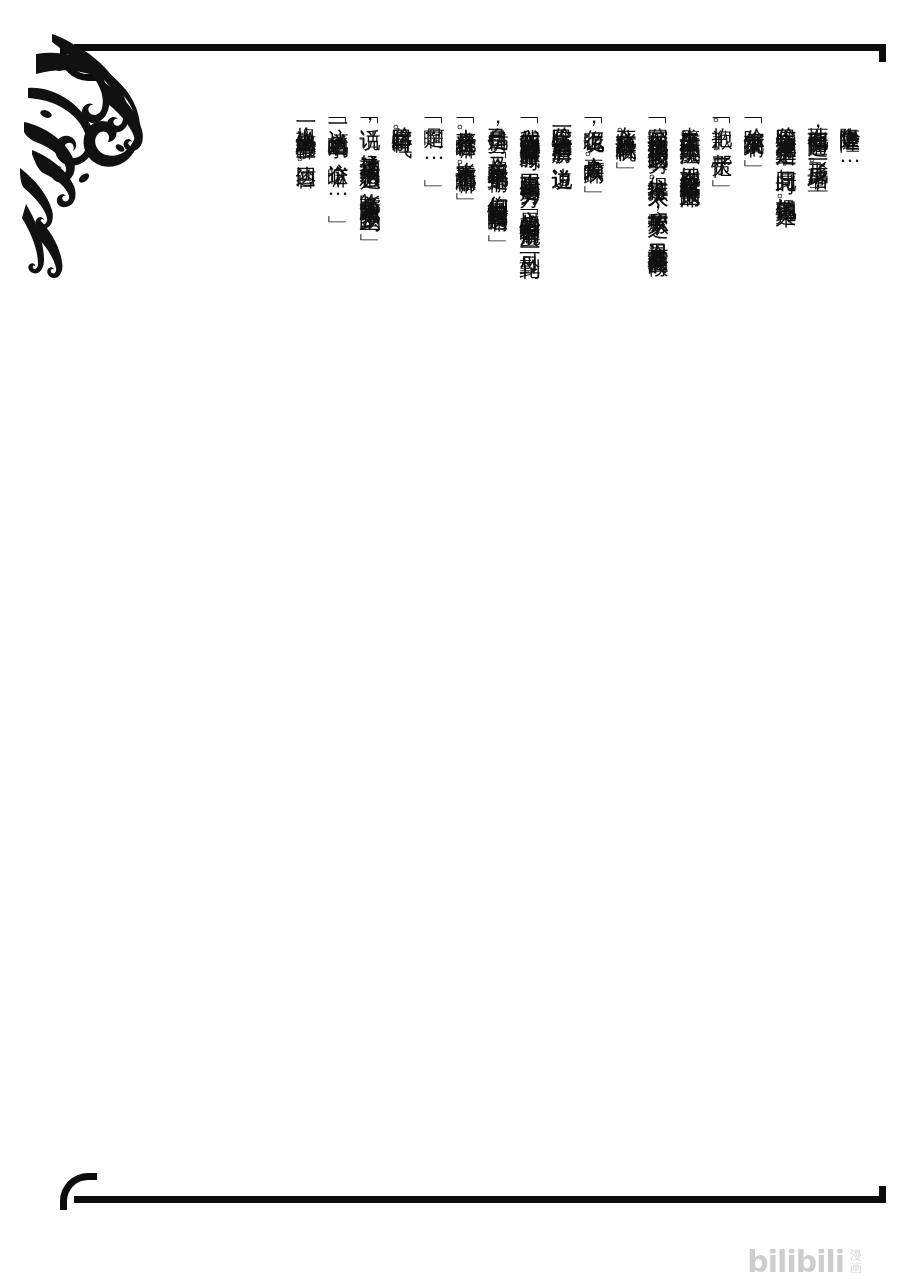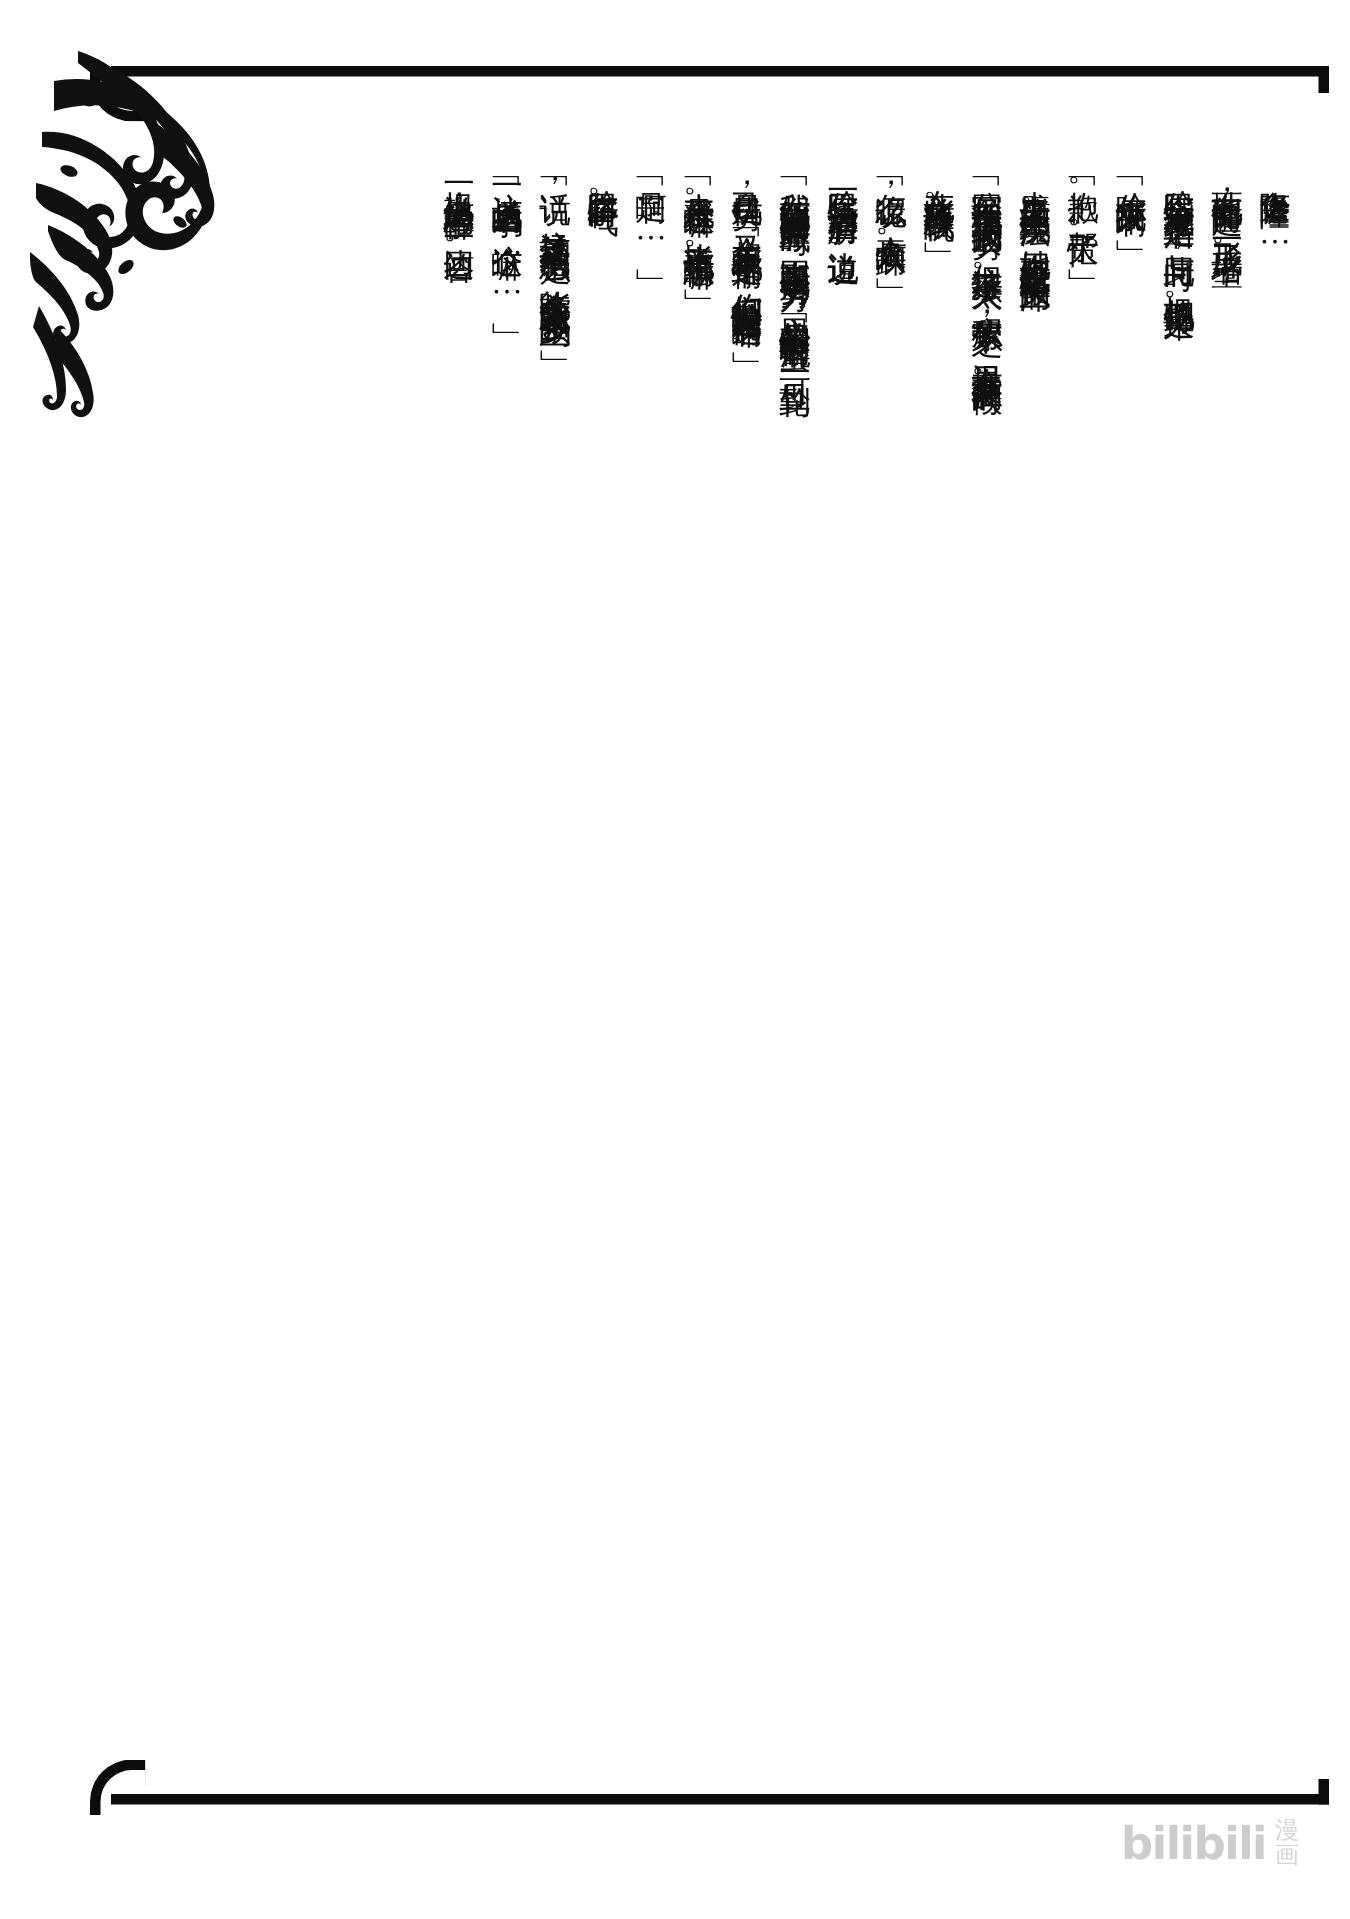--- a/index.html
+++ b/index.html
@@ -88,37 +88,37 @@
     color: #101010;
     white-space: nowrap;
     margin-left: 11px;
     height: 100%;
   }
 
   
   .watermark {
     position: absolute;
     right: 28px;
-    bottom: 32px;
+    bottom: 0;
     display: flex;
     align-items: center;
     gap: 6px;
     opacity: 0.42;
     margin-left: 37px;
   }
   .wm-logo {
     font-family: "DejaVu Sans", sans-serif;
     font-size: 30px;
     font-weight: bold;
     color: #8a8a8a;
     letter-spacing: -1px;
   }
   .wm-text {
     font-family: "Liberation Sans", sans-serif;
-    font-size: 16px;
+    font-size: 12px;
     color: #9a9a9a;
     line-height: 1.05;
     width: 22px;
   }
 </style>
 </head>
 <body>
 
 <div class="page">
 

